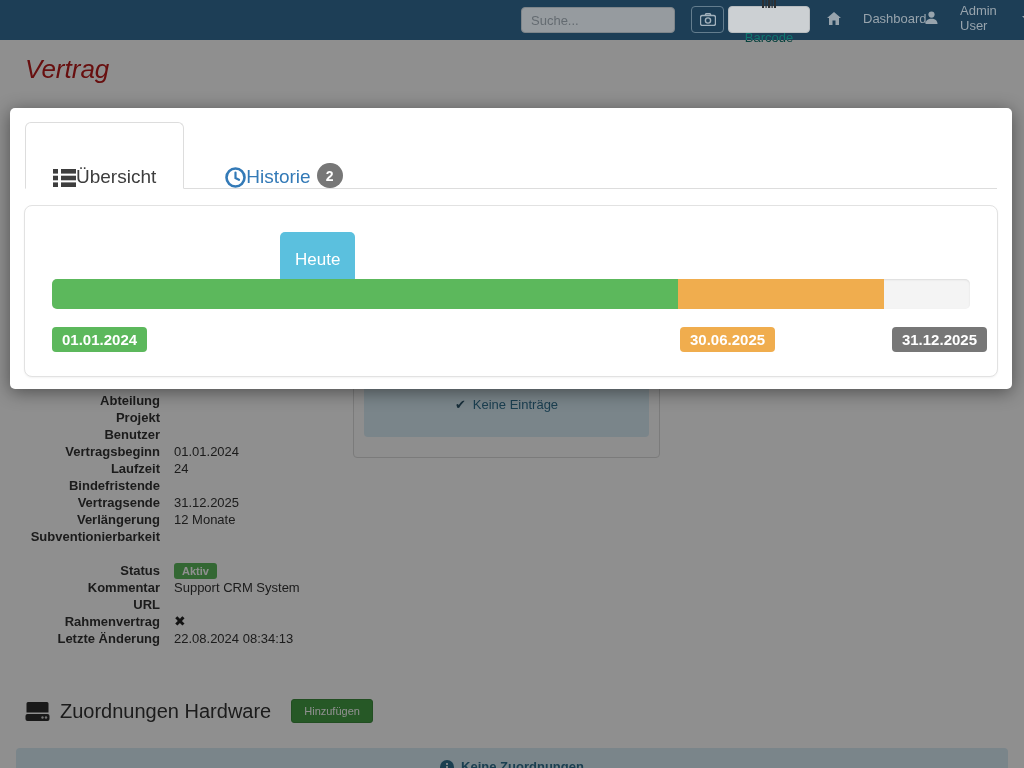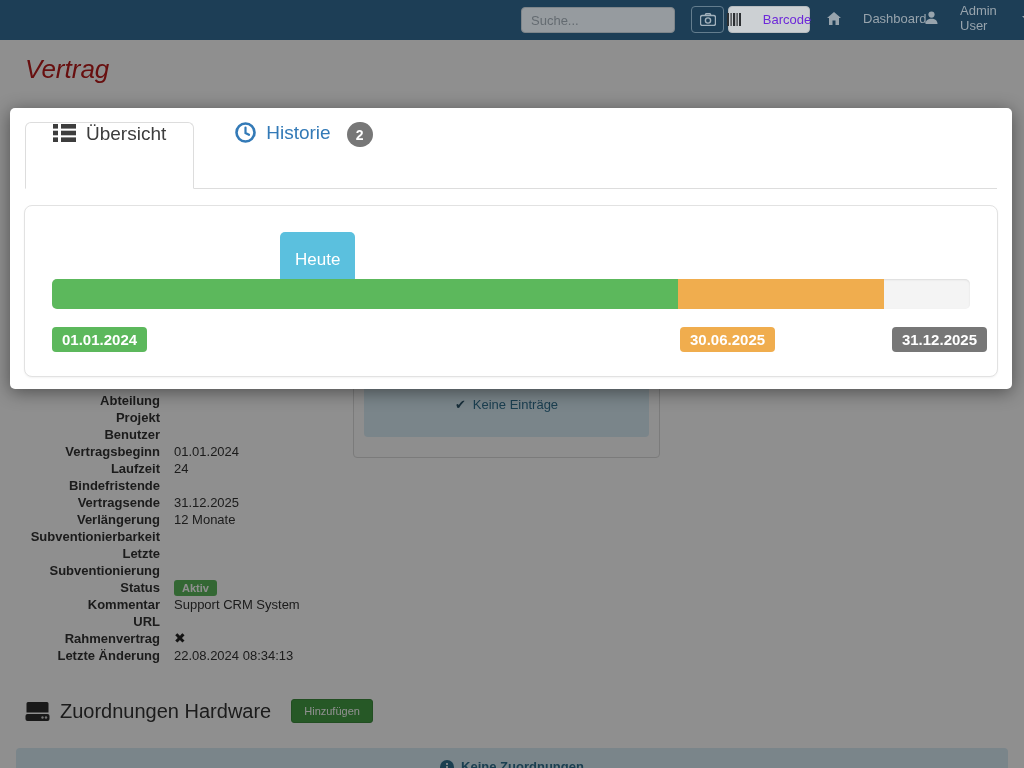--- a/index.html
+++ b/index.html
@@ -15,21 +15,21 @@
   .topbar { position:absolute; top:0; left:0; width:1024px; height:40px; background:#1d3e56; z-index:40; }
   .search-input {
     position:absolute; left:521px; top:7px; width:154px; height:26px;
     background:#969b9f; border:1px solid #7e858a; border-radius:4px;
     padding:0 9px; font-size:13px; color:#30363b; outline:none;
     font-family: inherit;
   }
   .search-input::placeholder { color:#646b71; opacity:1; }
   .nav-btn { position:absolute; top:6px; height:27px; border-radius:4px; display:flex; align-items:center; justify-content:center; cursor:pointer; font-family:inherit; }
   .btn-camera { left:691px; width:33px; background:transparent; border:1px solid #647d8e; }
-  .btn-barcode { left:728px; width:82px; background:#ccd0d3; border:1px solid #b8bcbf; gap:22px; font-size:13px; color:#6d28d9; }
+  .btn-barcode { left:728px; width:82px; background:#ccd0d3; border:1px solid #b8bcbf; gap:22px; font-size:13px; color:#0f766e;flex-direction:column; }
   .nav-link { position:absolute; top:0; height:36px; display:flex; align-items:center; gap:22px; color:#98a4ad; font-size:13px; text-decoration:none; cursor:pointer; }
   .link-dashboard { left:827px; }
   .link-user { left:925px; }
   .caret { width:0; height:0; border-left:4px solid transparent; border-right:4px solid transparent; border-top:4px solid #98a4ad; margin-left:3px; }
 
   
   .page-title { position:absolute; left:25px; top:54px; font-size:26px; font-weight:400; color:#b91c1c;font-style:italic; }
   .title-rule { position:absolute; left:25px; right:25px; top:97px; border-top:1px solid rgba(255,255,255,0.85); }
 
   .details { position:absolute; left:28px; top:392px; width:334px; }
@@ -49,21 +49,21 @@
   .btn-add { background:#449d44; border:1px solid #3d8b3d; color:#ffffff; font-size:11px; padding:5px 12px; border-radius:3px; margin-left:10px; cursor:pointer; font-family:inherit; }
   .hw-rule { position:absolute; left:25px; right:25px; top:739px; border-top:1px solid rgba(255,255,255,0.75); }
   .hw-alert { position:absolute; left:16px; right:16px; top:748px; height:44px; padding-top:11px; font-weight:bold; align-items:flex-start; }
 
   
   .dim-overlay { position:absolute; left:0; right:0; top:40px; bottom:0; background:rgba(0,0,0,0.44); z-index:50; }
 
   
   .spotlight { position:absolute; left:10px; top:108px; width:1002px; height:281px; background:#ffffff; border-radius:5px; z-index:60; box-shadow:0 3px 18px rgba(0,0,0,0.45); }
   .tabs { position:absolute; left:15px; right:15px; top:14px; height:67px; border-bottom:1px solid #ddd; display:flex; align-items:stretch; }
-  .tab { display:flex; align-items:flex-start; gap:10px; font-size:19px; cursor:pointer; }
+  .tab { display:flex; align-items:flex-end; font-size:19px; cursor:pointer; }
   .tab-active { background:#fff; border:1px solid #ddd; border-bottom-color:#fff; border-radius:6px 6px 0 0; padding:0 27px; margin-bottom:-1px; color:#3d3d3d; }
   .tab-link { margin-left:41px; color:#337ab7; border:none; }
   .count-badge { min-width:26px; height:25px; background:#777777; border-radius:13px; color:#fff; font-size:14px; font-weight:bold; display:flex; align-items:center; justify-content:center; margin-left:6px; padding:0 8px; }
 
   .timeline-card { position:absolute; left:14px; right:14px; top:97px; height:172px; border:1px solid #e2e2e2; border-radius:8px; background:#fff; box-shadow:0 1px 2px rgba(0,0,0,0.05); }
   .today-tooltip { position:absolute; left:255px; top:26px; background:#5bc0de; color:#ffffff; font-size:17px; padding:18px 15px; border-radius:5px; }
   .today-tooltip::after { content:""; position:absolute; top:100%; left:50%; margin-left:-8px; border:8px solid transparent; border-top-color:#5bc0de; }
   .track { position:absolute; left:27px; right:27px; top:73px; height:30px; background:#f4f4f4; border-radius:5px; overflow:hidden; display:flex; box-shadow:inset 0 1px 2px rgba(0,0,0,0.1); }
   .seg { height:100%; }
   .date-badge { position:absolute; top:121px; font-size:15px; font-weight:bold; color:#ffffff; padding:4px 10px; border-radius:4px; }
@@ -153,21 +153,20 @@
     </div>
     <div class="detail-row">
       <div class="detail-label">Verlängerung</div>
       <div class="detail-value">12 Monate</div>
     </div>
     <div class="detail-row">
       <div class="detail-label">Subventionierbarkeit</div>
       <div class="detail-value"></div>
     </div>
     <div class="detail-row">
-      <div class="detail-label">Letzte Subventionierung</div>
       <div class="detail-value"></div>
     </div>
     <div class="detail-row">
       <div class="detail-label">Status</div>
       <div class="detail-value"><span class="status-badge" style="background: rgb(92, 184, 92);">Aktiv</span></div>
     </div>
     <div class="detail-row">
       <div class="detail-label">Kommentar</div>
       <div class="detail-value">Support CRM System</div>
     </div>

